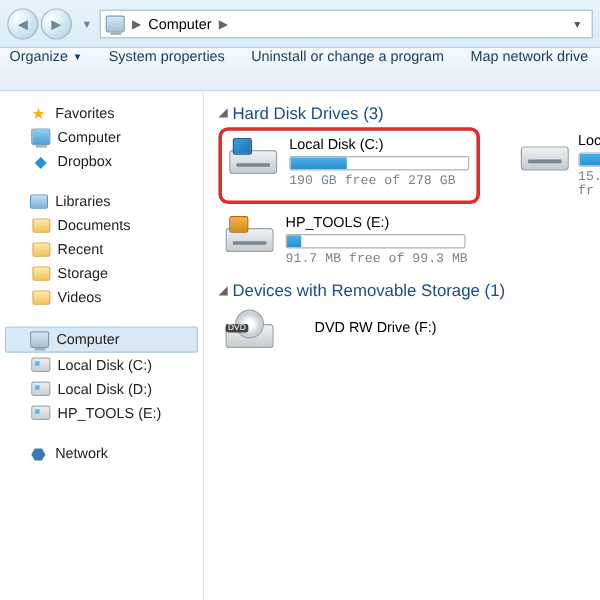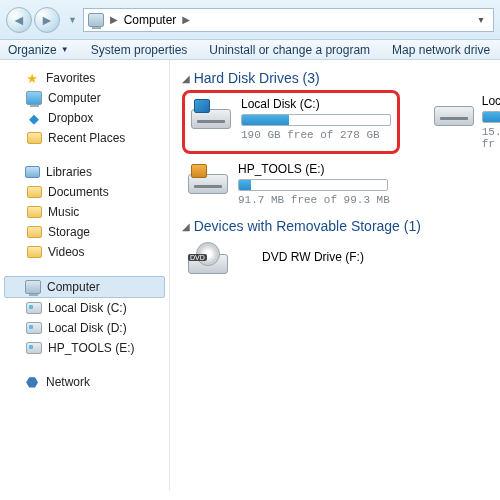--- a/index.html
+++ b/index.html
@@ -9,21 +9,21 @@
 .titlebar { height: 40px; background: linear-gradient(#e8f3fb, #d9ecf8); border-bottom: 1px solid #b8cfdd; display: flex; align-items: center; padding: 0 6px; }
 .navbtns { display: flex; gap: 2px; margin-right: 8px; }
 .navbtn { width: 26px; height: 26px; border-radius: 50%; background: radial-gradient(circle at 30% 30%, #fff, #cde3f0 60%, #a8c8db); border: 1px solid #9db9cc; display: flex; align-items: center; justify-content: center; color: #6b8aa0; font-size: 14px; }
 .addrwrap { flex: 1; display: flex; align-items: center; background: #fff; border: 1px solid #a6bdd0; height: 24px; padding: 0 4px; font-size: 12px; gap: 4px; }
 .addrwrap .tiny { width: 16px; height: 16px; display:inline-flex; align-items:center; justify-content:center; }
 .addr-sep { color: #666; font-size: 10px; padding: 0 2px; }
 .addr-tail { flex: 1; }
 .addr-drop { width: 16px; text-align: center; color: #555; font-size: 10px; }
 
 
-.toolbar { height: 20px; background: linear-gradient(#f4f9fd, #e3eef7); border-bottom: 1px solid #c6d7e4; display: flex; align-items: center; padding: 0 8px; font-size: 12px; gap: 22px; color: #1a3a5a; white-space: nowrap; }
+.toolbar { height: 36px; background: linear-gradient(#f4f9fd, #e3eef7); border-bottom: 1px solid #c6d7e4; display: flex; align-items: flex-start; padding: 0 8px; font-size: 12px; gap: 22px; color: #1a3a5a; white-space: nowrap; }
 .toolbar .item { display: flex; align-items: center; gap: 4px; }
 .toolbar .caret { font-size: 8px; }
 
 
 .main { display: flex; height: calc(500px - 70px); }
 .nav { width: 170px; border-right: 1px solid #e0e6ec; padding: 8px 4px; font-size: 12px; color: #222; overflow: hidden; }
 .content { flex: 1; padding: 10px 0 10px 12px; font-size: 12px; overflow: hidden; }
 
 .navgroup { margin-bottom: 14px; }
 .navhead { display: flex; align-items: center; gap: 6px; padding: 2px 4px; }
@@ -104,47 +104,41 @@
       <div class="navitem">
         <span class="icon">
             <span class="pc" style="background:linear-gradient(#8fd0f4,#4aa0d8);"></span>
           </span>
         <span>Computer</span>
       </div>
       <div class="navitem">
         <span class="icon" style="color:#2a8fcf;">◆</span>
         <span>Dropbox</span>
       </div>
-      <div class="navitem">
-        <span class="icon">
-            <span class="folder"></span>
-          </span>
-        <span>Recent Places</span>
-      </div>
     </div>
 
     <div class="navgroup">
       <div class="navhead">
         <span class="collapse">▷</span>
         <span class="icon">
             <span class="lib"></span>
           </span>
         <span>Libraries</span>
       </div>
       <div class="navitem">
         <span class="icon">
             <span class="folder"></span>
           </span>
         <span>Documents</span>
       </div>
       <div class="navitem">
         <span class="icon">
             <span class="folder"></span>
           </span>
-        <span>Music</span>
+        <span>Recent</span>
       </div>
       <div class="navitem">
         <span class="icon">
             <span class="folder"></span>
           </span>
         <span>Storage</span>
       </div>
       <div class="navitem">
         <span class="icon">
             <span class="folder"></span>

